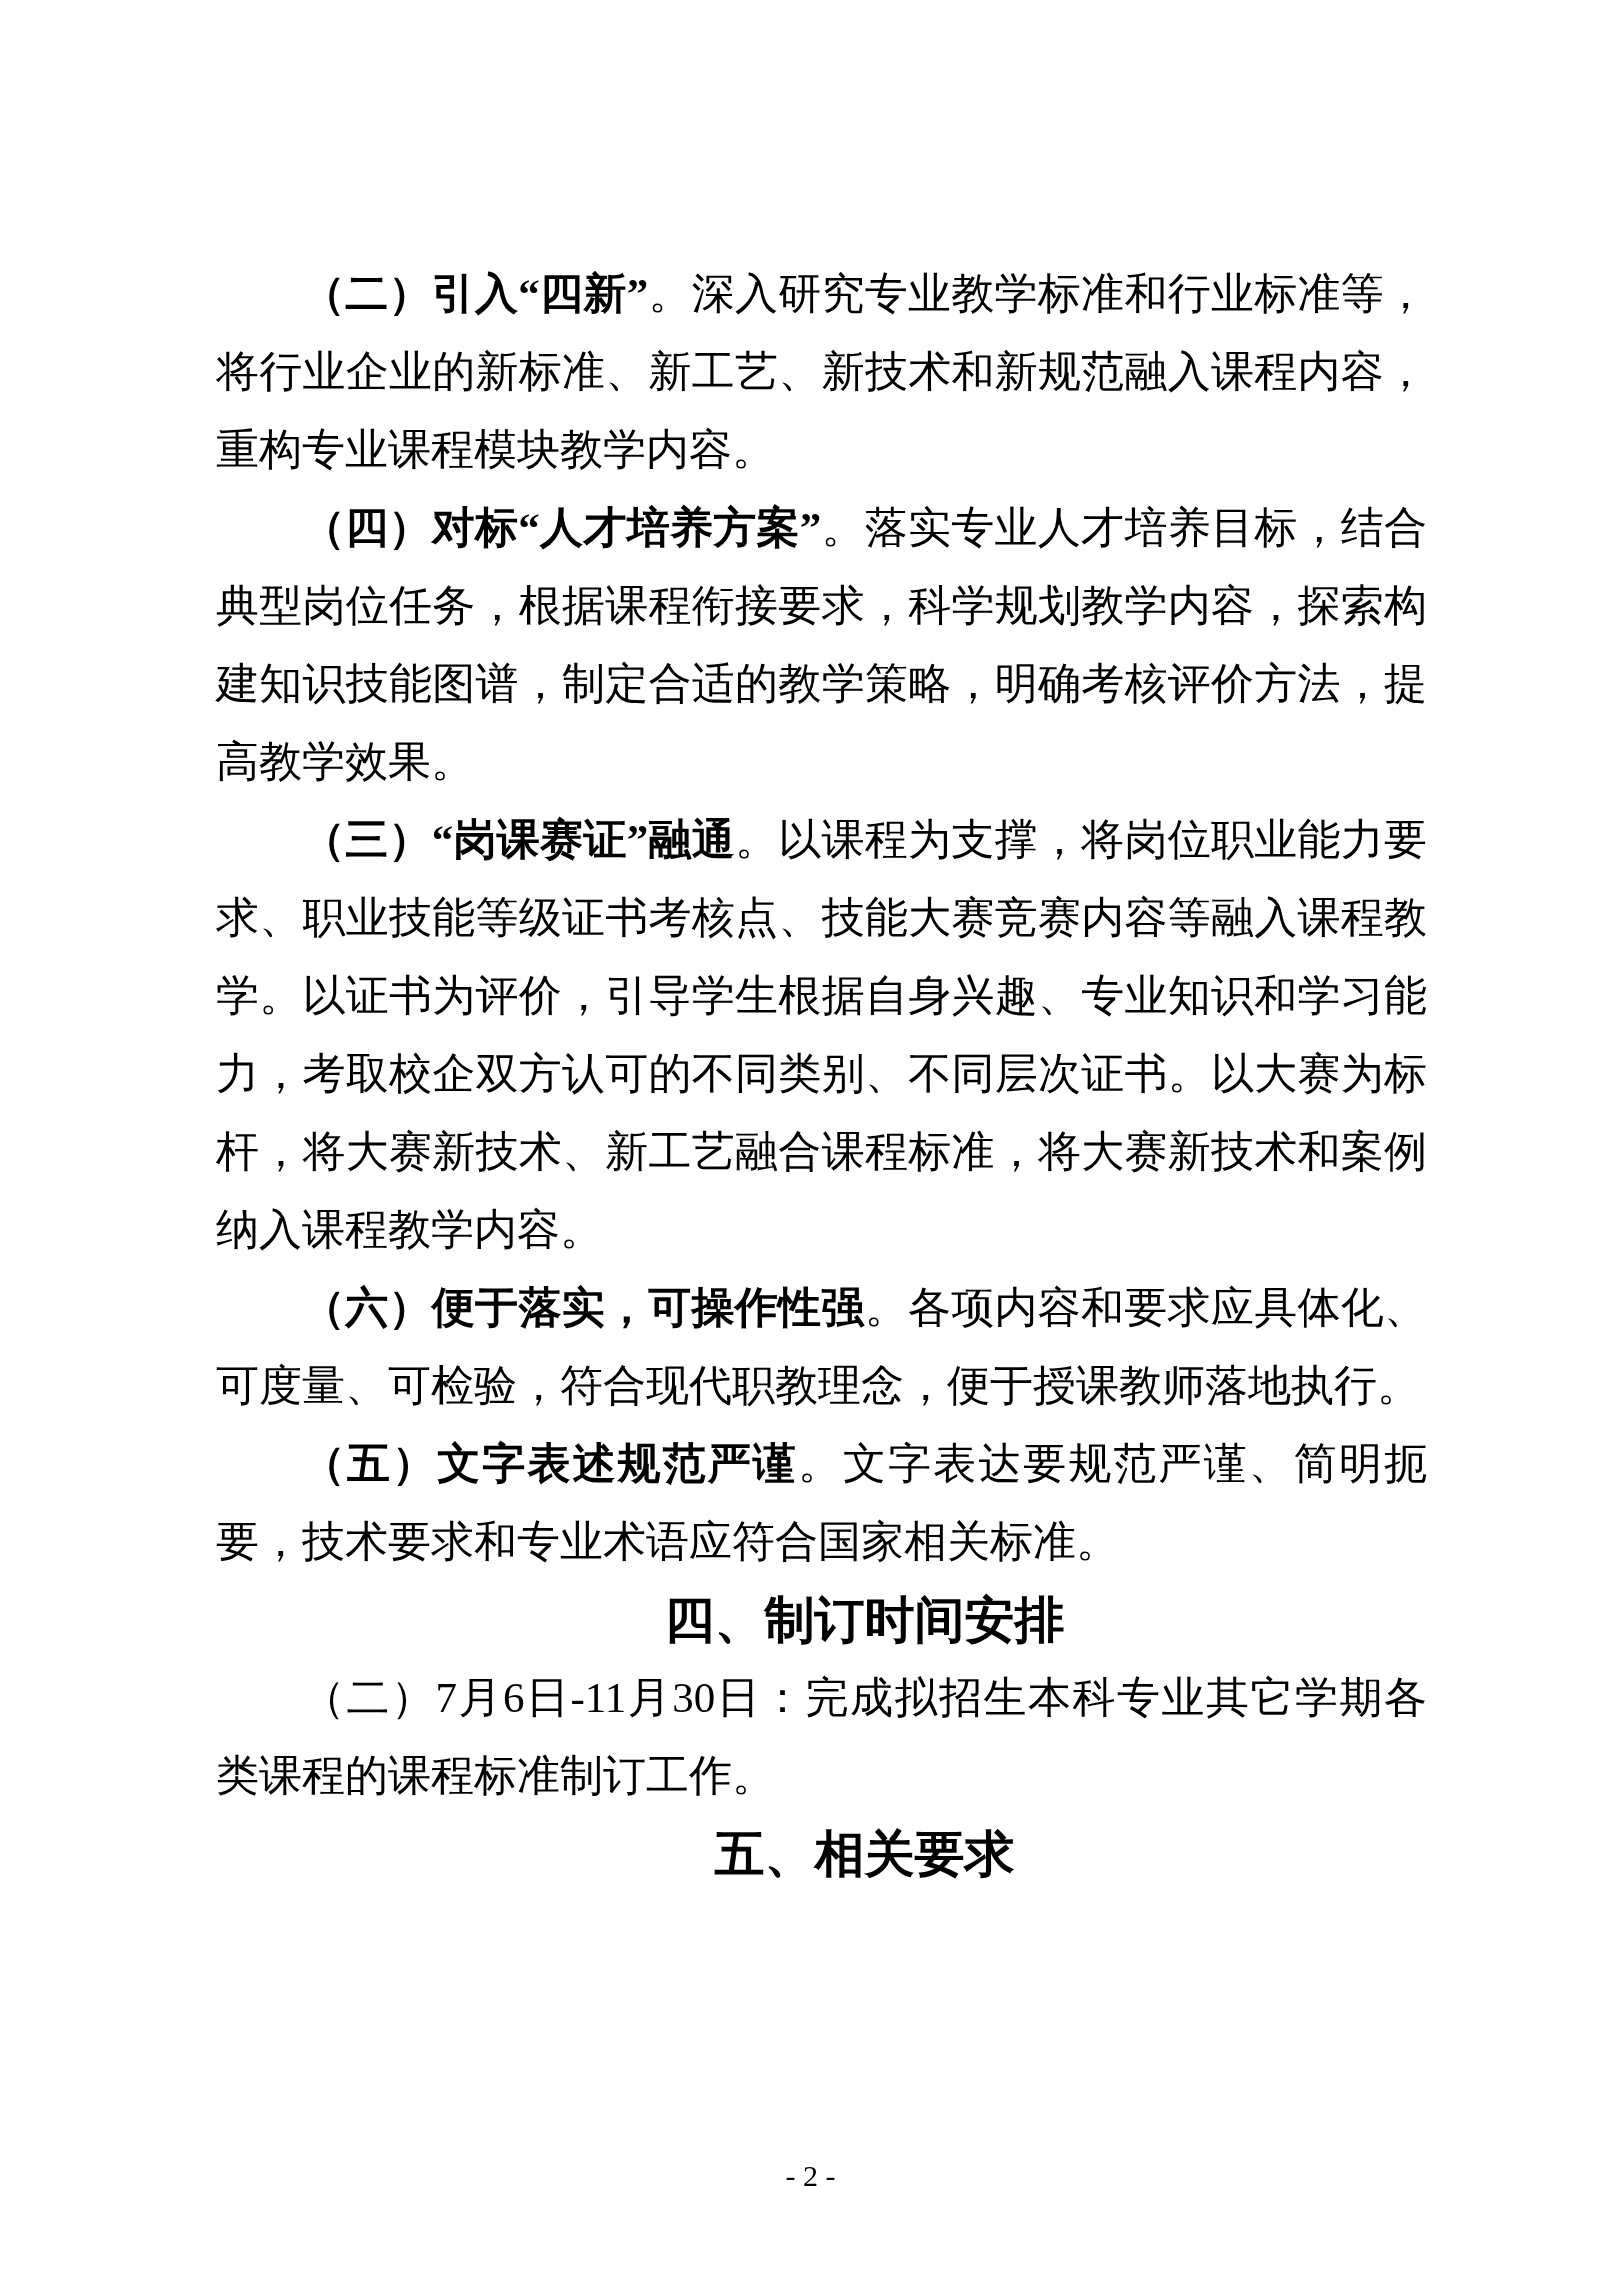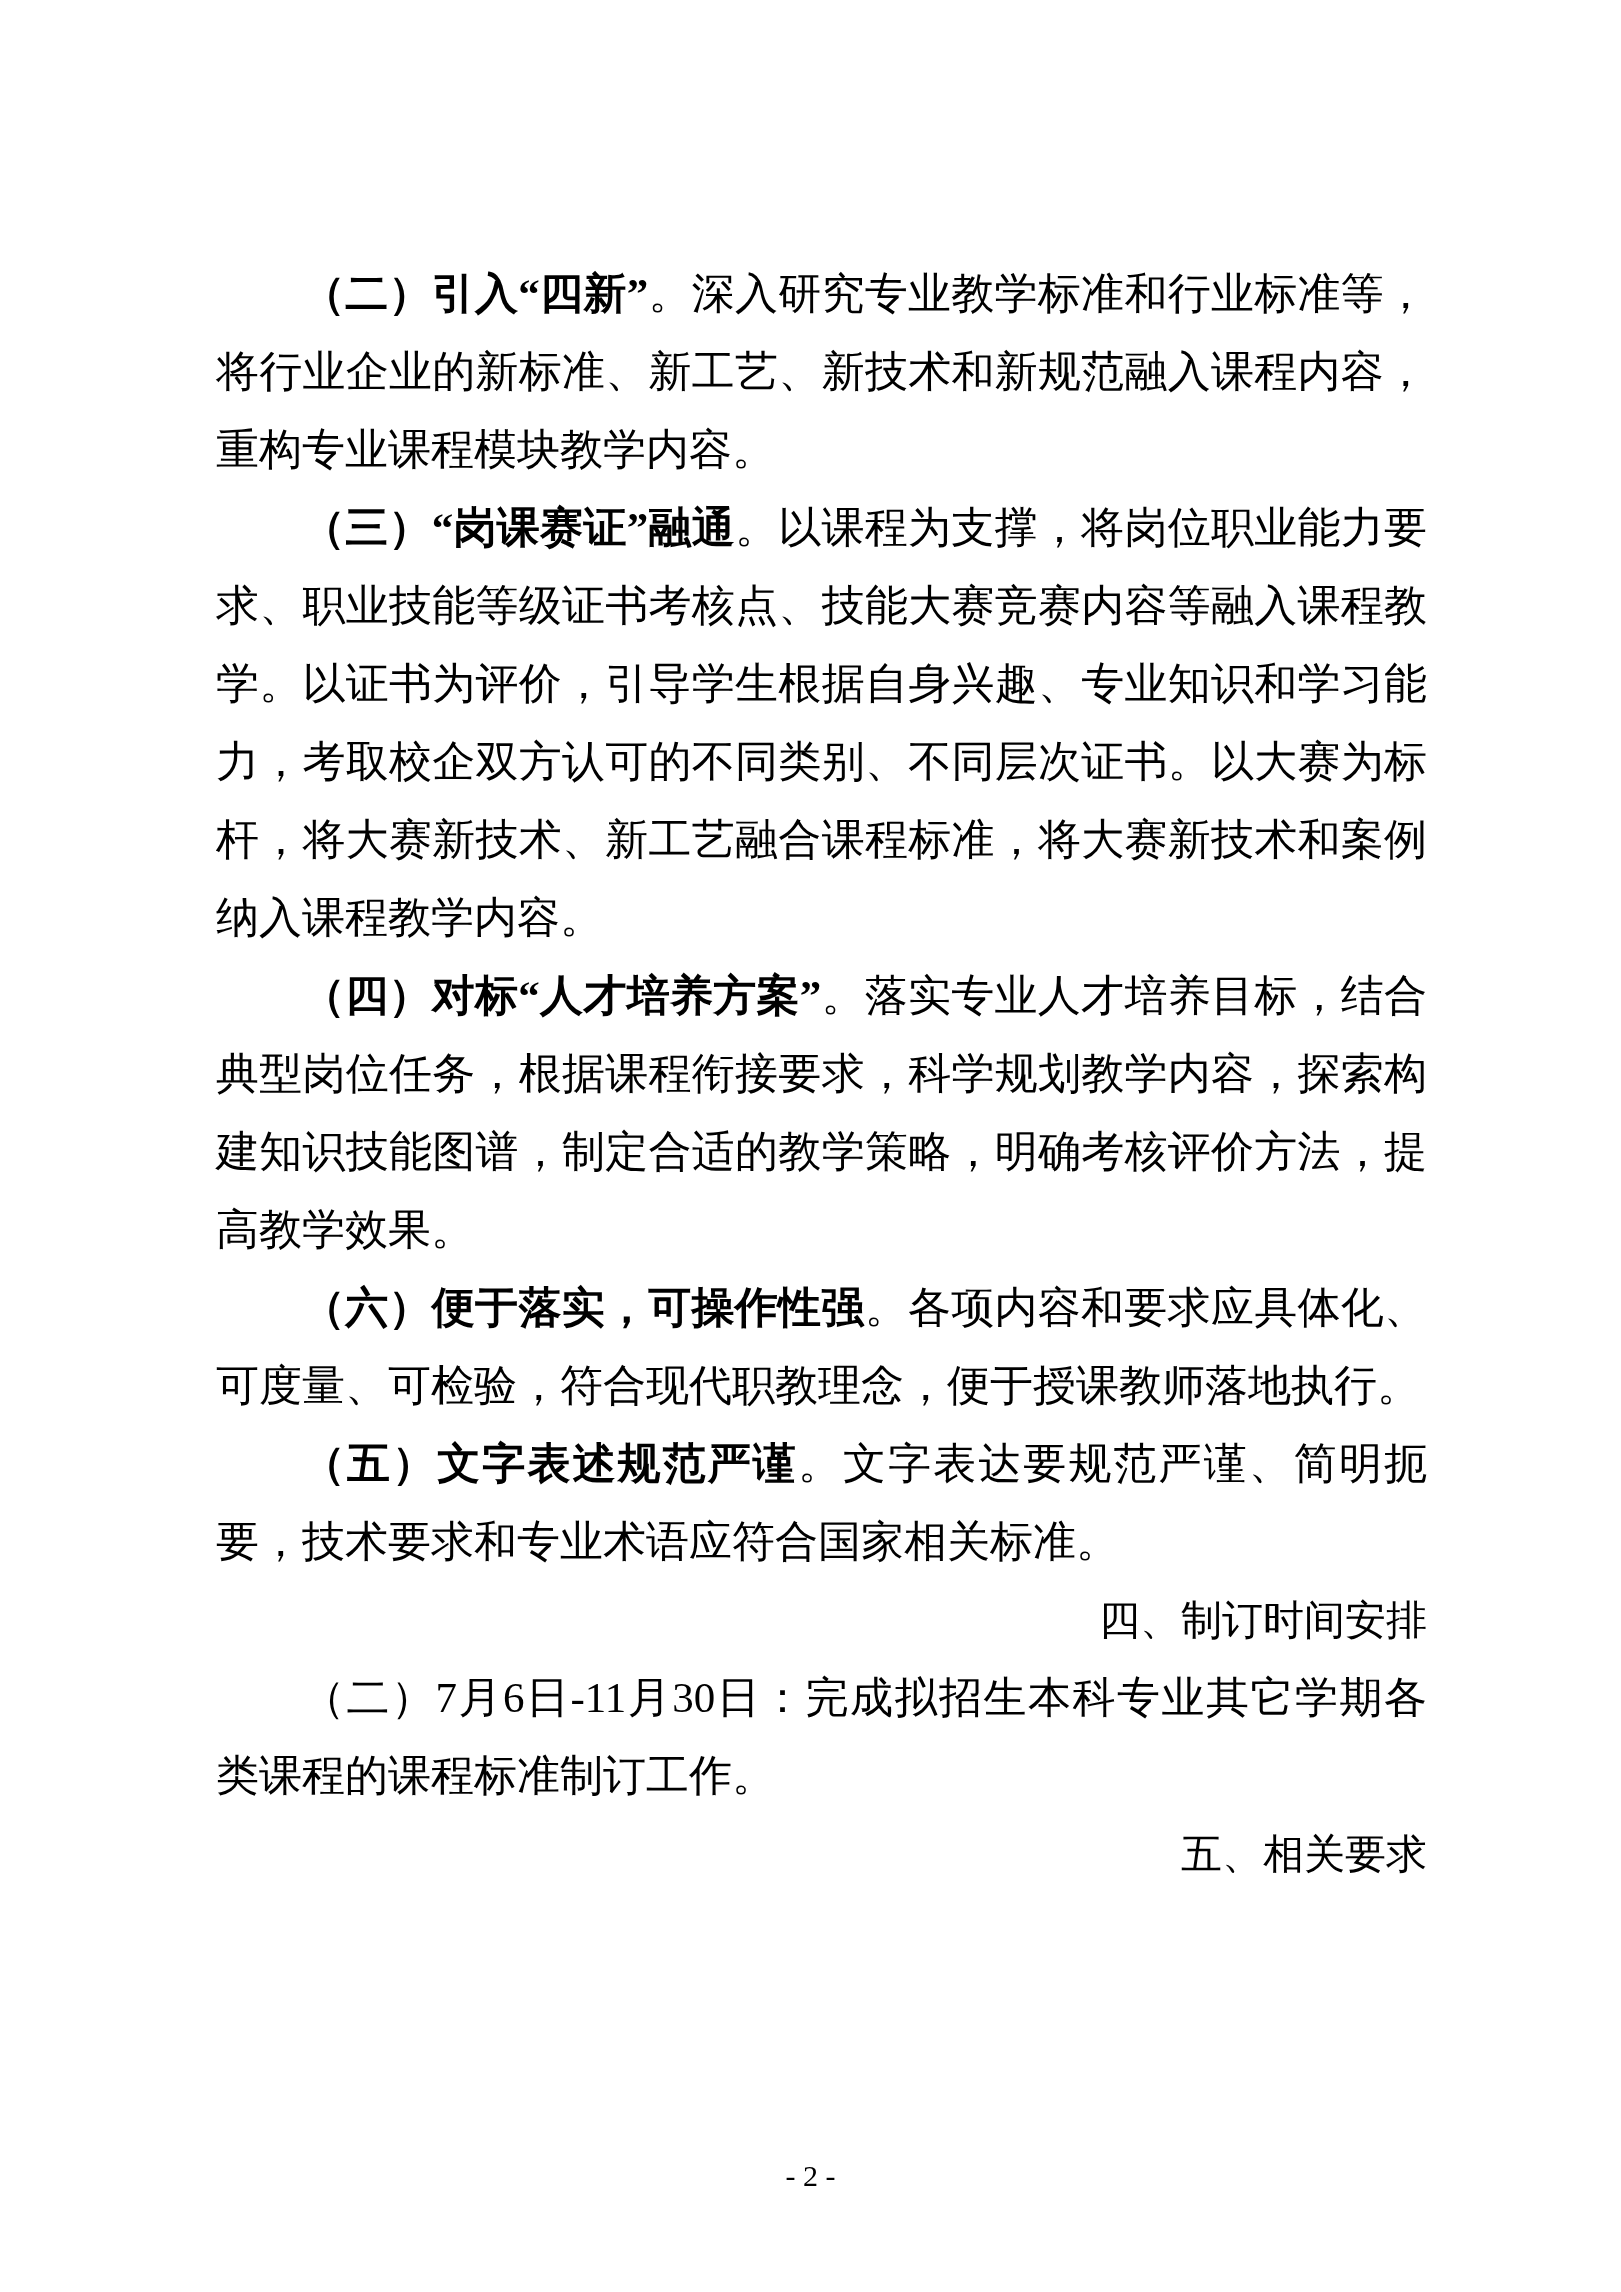--- a/index.html
+++ b/index.html
@@ -32,24 +32,24 @@
     text-indent: 86px;
   }
   .lead {
     font-weight: bold;
   }
   .heading {
     margin: 0;
     padding: 0;
     text-indent: 86px;
     font-family: "Liberation Sans", sans-serif;
-    font-weight: normal;
-    font-size: 41px;
+    font-weight: bold;
+    font-size: 50px;
     line-height: 78px;
-    text-align: right;
+    text-align: center;
   }
   .page-footer {
     position: absolute;
     left: 0;
     top: 2154px;
     width: 100%;
     text-align: center;
     font-size: 30px;
     line-height: 43px;
     font-family: "Liberation Serif", serif;
@@ -57,23 +57,23 @@
 </style>
 </head>
 <body>
 
 <div class="page">
 
   <main class="doc-body">
 
     <p class="para"><span class="lead">（二）引入“四新”</span><span>。深入研究专业教学标准和行业标准等，将行业企业的新标准、新工艺、新技术和新规范融入课程内容，重构专业课程模块教学内容。</span></p>
 
+    <p class="para"><span class="lead">（四）对标“人才培养方案”</span><span>。落实专业人才培养目标，结合典型岗位任务，根据课程衔接要求，科学规划教学内容，探索构建知识技能图谱，制定合适的教学策略，明确考核评价方法，提高教学效果。</span></p>
+
     <p class="para"><span class="lead">（三）“岗课赛证”融通</span><span>。以课程为支撑，将岗位职业能力要求、职业技能等级证书考核点、技能大赛竞赛内容等融入课程教学。以证书为评价，引导学生根据自身兴趣、专业知识和学习能力，考取校企双方认可的不同类别、不同层次证书。以大赛为标杆，将大赛新技术、新工艺融合课程标准，将大赛新技术和案例纳入课程教学内容。</span></p>
-
-    <p class="para"><span class="lead">（四）对标“人才培养方案”</span><span>。落实专业人才培养目标，结合典型岗位任务，根据课程衔接要求，科学规划教学内容，探索构建知识技能图谱，制定合适的教学策略，明确考核评价方法，提高教学效果。</span></p>
 
     <p class="para"><span class="lead">（六）便于落实，可操作性强</span><span>。各项内容和要求应具体化、可度量、可检验，符合现代职教理念，便于授课教师落地执行。</span></p>
 
     <p class="para"><span class="lead">（五）文字表述规范严谨</span><span>。文字表达要规范严谨、简明扼要，技术要求和专业术语应符合国家相关标准。</span></p>
 
     <h3 class="heading">四、制订时间安排</h3>
 
 
     <p class="para">（二）7月6日-11月30日：完成拟招生本科专业其它学期各类课程的课程标准制订工作。</p>
 

